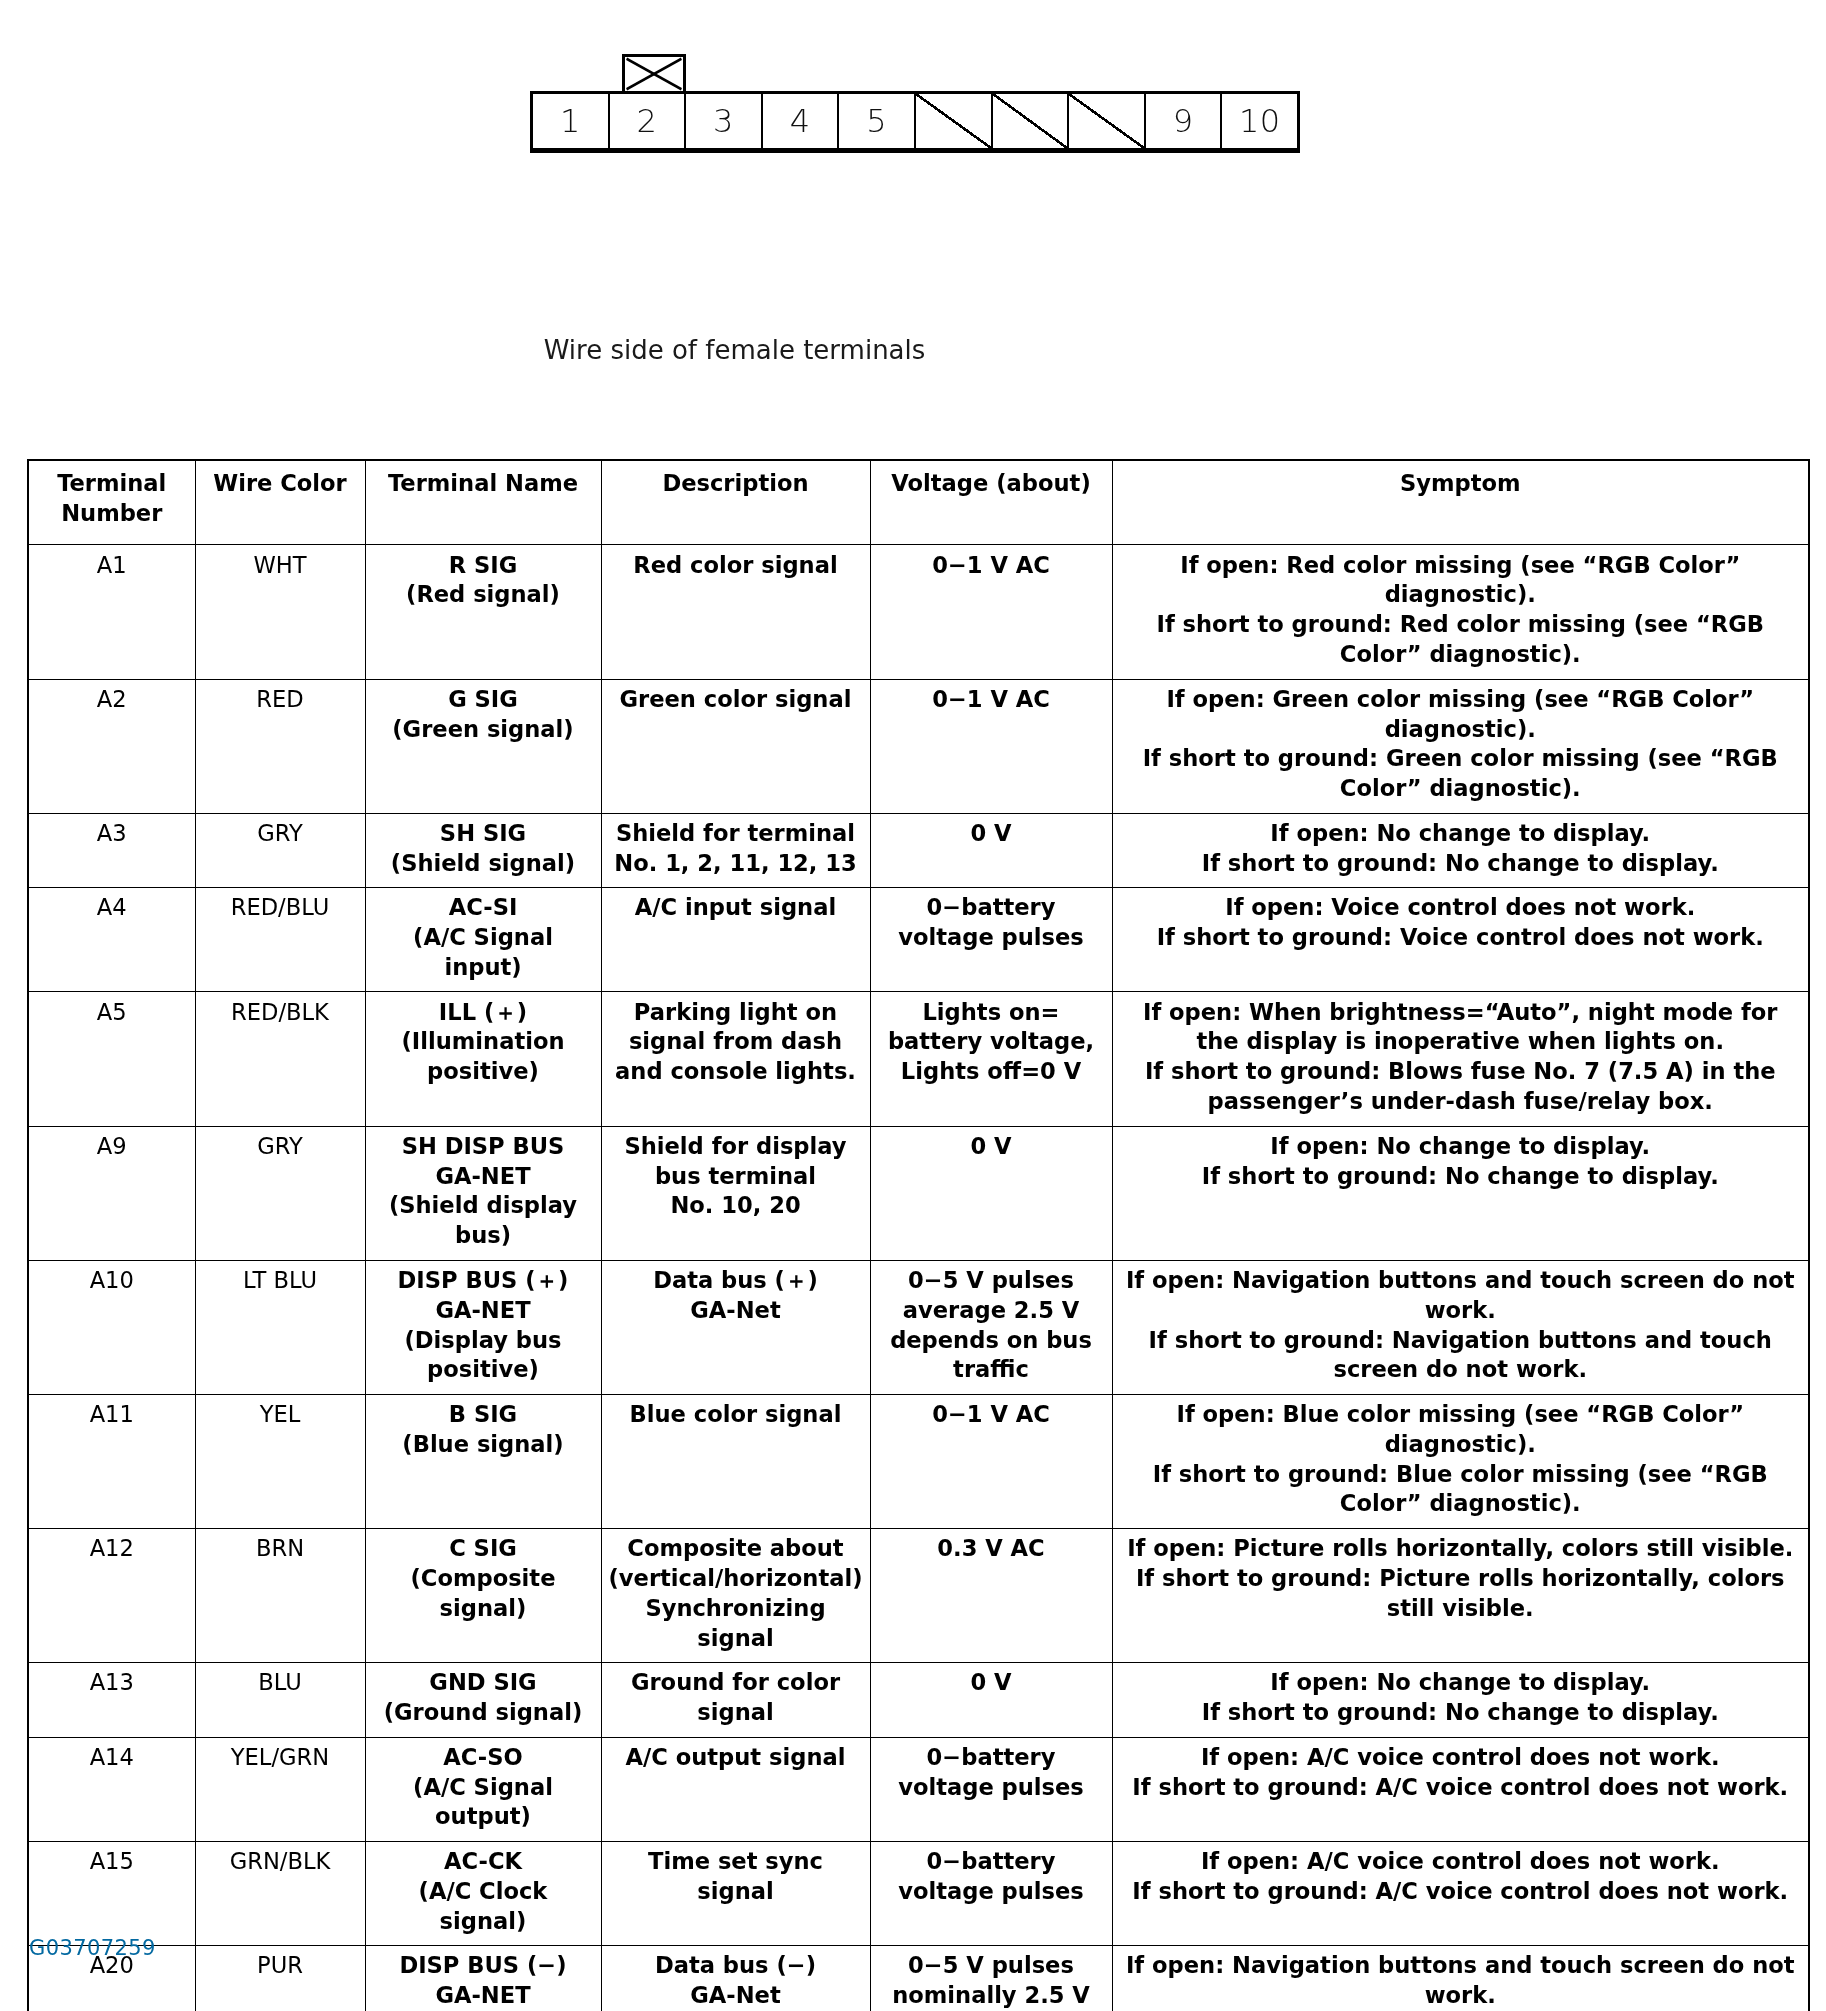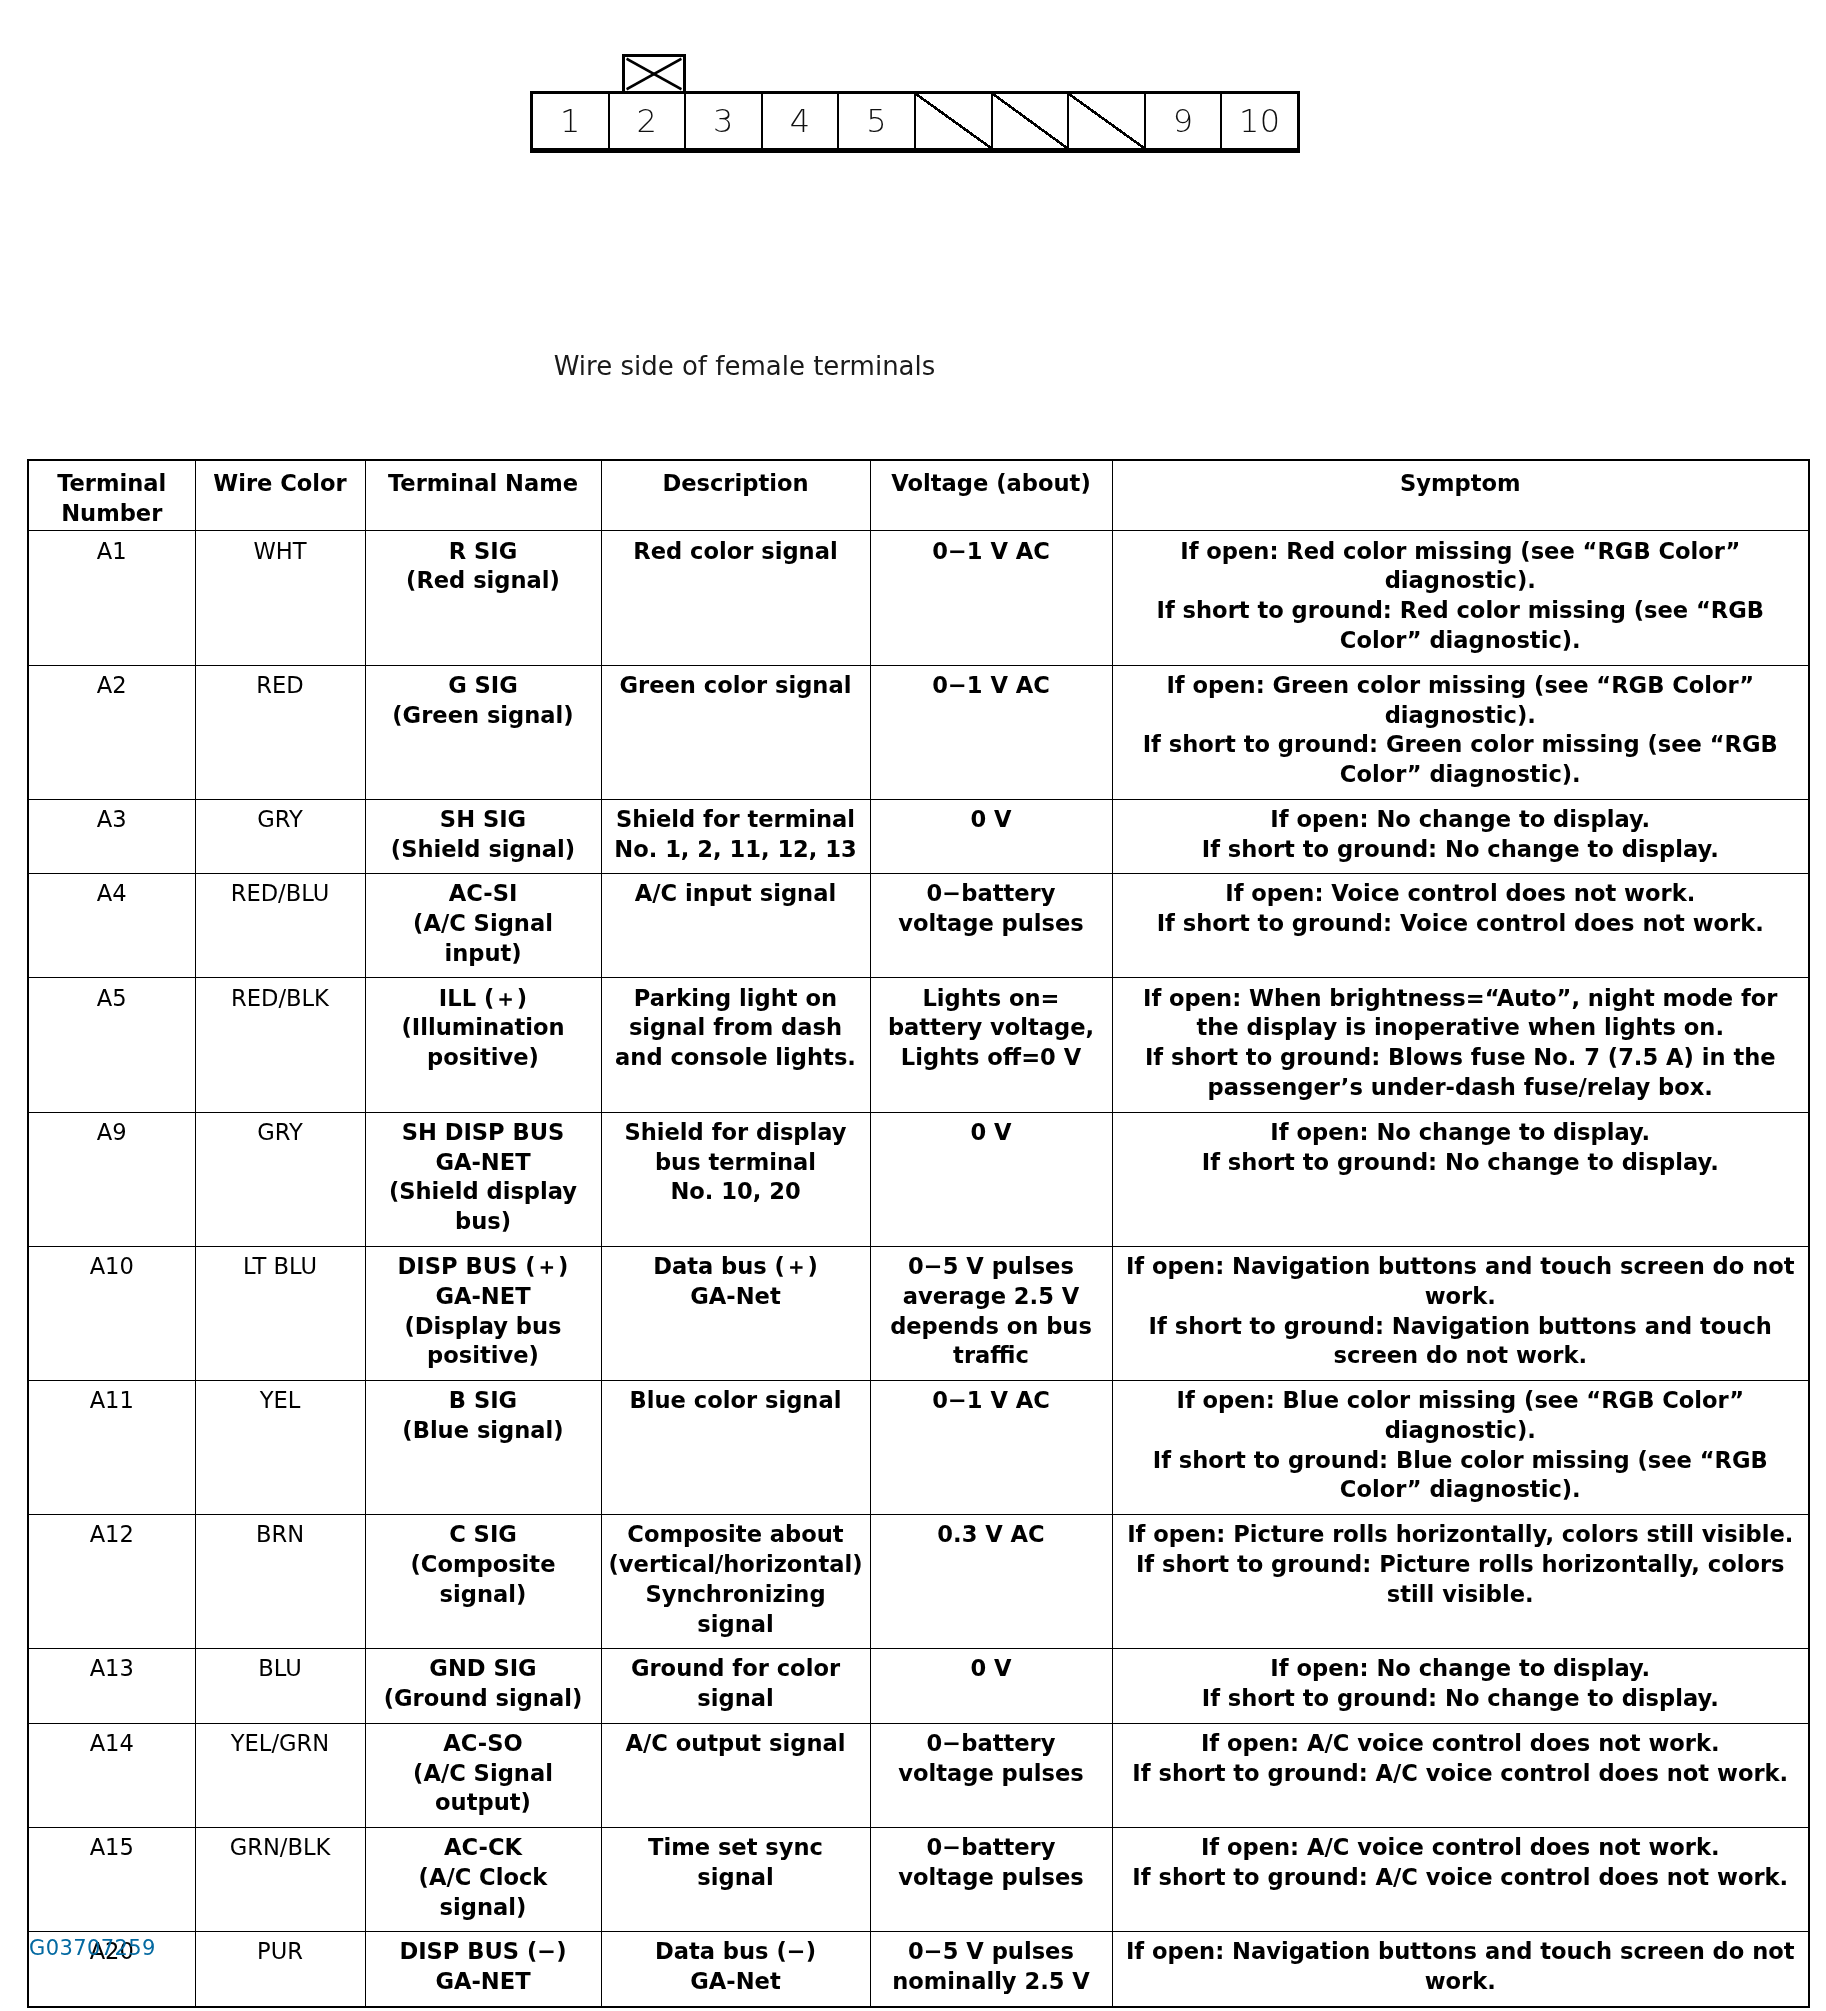--- a/index.html
+++ b/index.html
@@ -75,27 +75,26 @@
         transparent calc(50% - 1.3px),
         #000 calc(50% - 1.3px),
         #000 calc(50% + 1.3px),
         transparent calc(50% + 1.3px));
   }
 
   
   #diagram-caption {
     position: absolute;
     left: 0;
-    top: 351px;
+    top: 335px;
     width: 1469px;
     text-align: center;
     font-size: 26px;
     font-family: "DejaVu Sans", sans-serif;
     color: #1a1a1a;
-    margin-left: 10px;
   }
 
   
   #terminal-table-wrap {
     position: absolute;
     left: 27px;
     top: 459px;
     width: 1782px;
   }
   table.terminal-table {
@@ -112,21 +111,21 @@
     font-size: 22.6px;
     line-height: 1.32;
     font-family: "DejaVu Sans", sans-serif;
     color: #000;
   }
   table.terminal-table thead th {
     text-align: center;
     font-weight: bold;
     font-size: 22.6px;
     padding-top: 7.8px;
-    padding-bottom: 2px;
+    padding-bottom: 16px;
     vertical-align: top;
   }
   td.col-term, td.col-wire {
     text-align: center;
   }
   td.col-name, td.col-desc, td.col-volt, td.col-symp {
     text-align: center;
     font-weight: bold;
   }
   .cellline { display: block; white-space: pre-wrap; }

